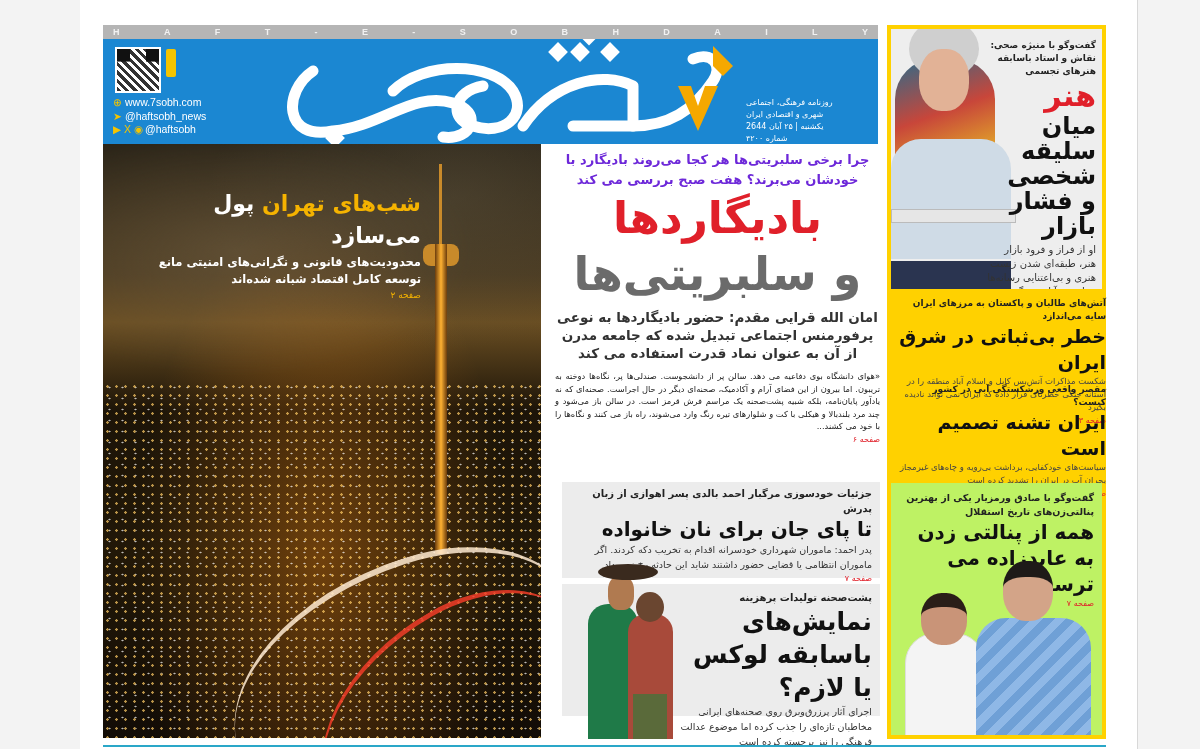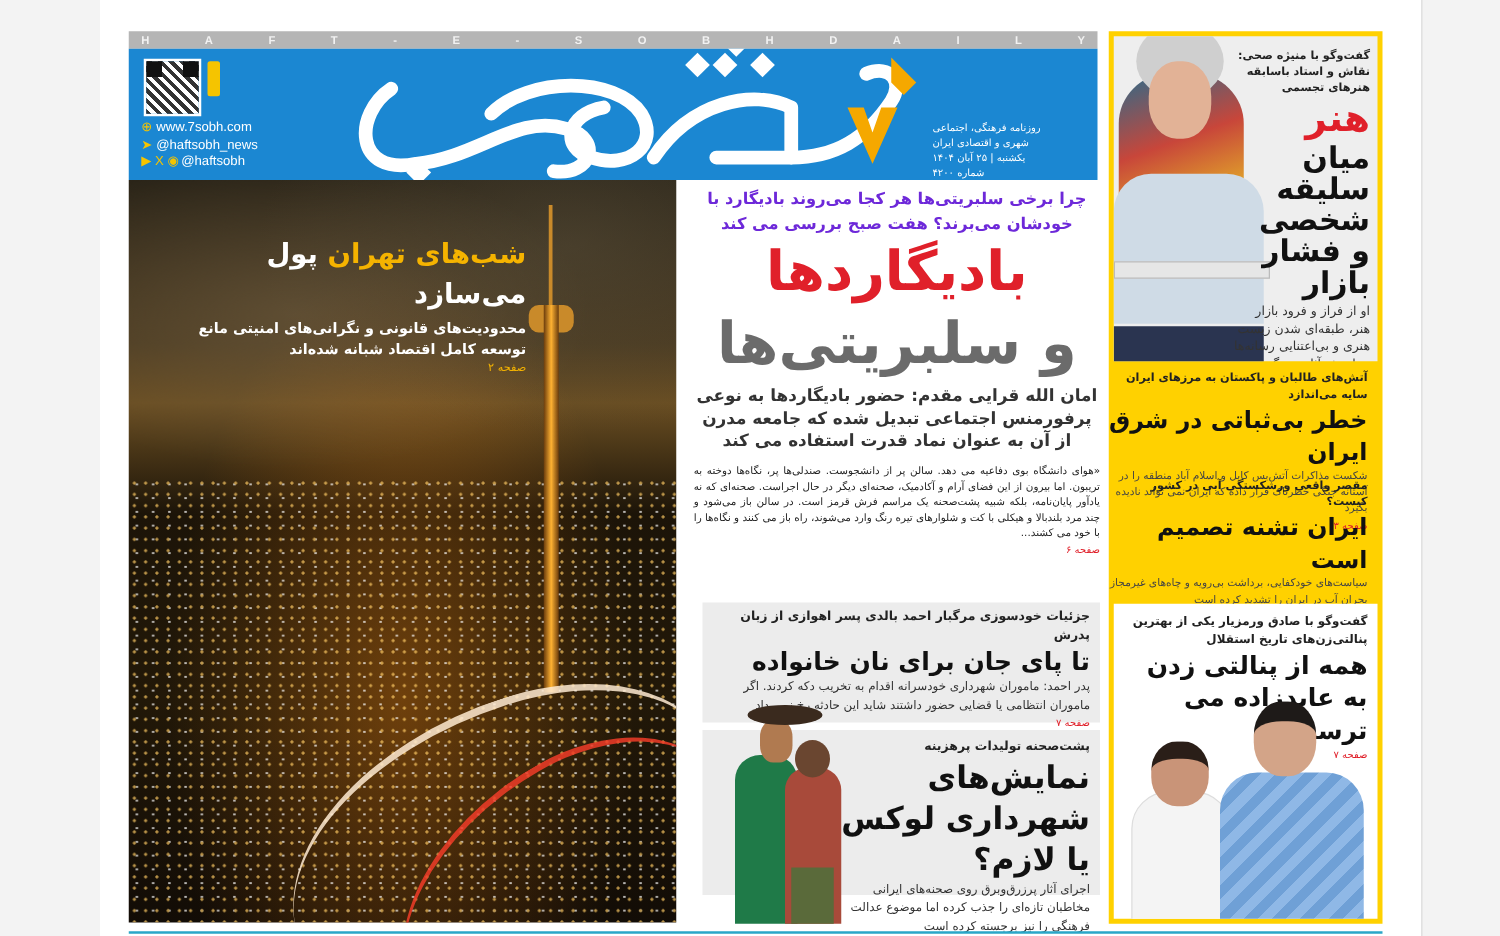--- a/index.html
+++ b/index.html
@@ -77,27 +77,27 @@
   .w-scarf { position: absolute; left: 4px; top: 30px; width: 100px; height: 140px; background: linear-gradient(160deg,#2b6b8a,#c8463a 40%,#e0a02a 70%,#2b2b2b); border-radius: 40px 40px 10px 10px; }
   .w-face { position: absolute; left: 28px; top: 20px; width: 50px; height: 62px; background: #e2b296; border-radius: 45%; }
   .w-body { position: absolute; left: 0; top: 110px; width: 120px; height: 120px; background: #cfdbe6; border-radius: 30px 30px 0 0; }
   .w-chair { position: absolute; left: 0; top: 180px; width: 125px; height: 14px; background: #e6e6e6; border: 1px solid #bbb; }
   .w-pants { position: absolute; left: 0; top: 232px; width: 120px; height: 40px; background: #2a3450; }
   .rb1-text { position: absolute; right: 6px; top: 10px; width: 110px; direction: rtl; text-align: right; }
   .rb1-kicker { font-size: 9px; font-weight: bold; line-height: 13px; color: #222; }
   .rb1-title-red { font-size: 30px; font-weight: bold; color: #e0202a; line-height: 36px; }
   .rb1-title { font-size: 24px; font-weight: bold; color: #111; line-height: 25px; }
   .rb1-body { font-size: 10px; line-height: 14px; color: #333; margin-top: 4px; }
-  .rsec { position: absolute; left: 0; width: 207px; direction: rtl; text-align: right; }
+  .rsec { position: absolute; left: 12px; width: 207px; direction: rtl; text-align: right; }
   .rsec1 { top: 272px; }
   .rsec2 { top: 358px; }
   .rs-kicker { font-size: 9px; font-weight: bold; color: #222; line-height: 13px; }
   .rs-title { font-size: 19px; font-weight: bold; color: #111; line-height: 26px; }
   .rs-body { font-size: 8.5px; color: #444; line-height: 13px; }
-  .rbox3 { position: absolute; left: 4px; top: 458px; width: 211px; height: 252px; background: #ffffff; overflow: hidden; }
+  .rbox3 { position: absolute; left: 4px; top: 458px; width: 211px; height: 252px; background: #bef264; overflow: hidden; }
   .rb3-text { position: absolute; right: 8px; top: 8px; width: 195px; direction: rtl; text-align: right; }
   .rb3-kicker { font-size: 9.5px; font-weight: bold; line-height: 14px; color: #222; }
   .rb3-title { font-size: 20px; font-weight: bold; line-height: 26px; color: #111; }
   .p1 { position: absolute; left: 14px; top: 150px; width: 80px; height: 110px; background: #f4f4f4; border-radius: 30px 30px 0 0; border: 1px solid #ddd; }
   .p1-head { position: absolute; left: 30px; top: 110px; width: 46px; height: 52px; background: #c99478; border-radius: 45%; border-top: 14px solid #2a1e18; }
   .p2 { position: absolute; left: 85px; top: 135px; width: 115px; height: 130px; background: repeating-linear-gradient(135deg,#6fa0d6 0 8px,#8fb8e6 8px 16px); border-radius: 30px 30px 0 0; }
   .p2-head { position: absolute; left: 112px; top: 78px; width: 50px; height: 60px; background: #d3a488; border-radius: 45%; border-top: 16px solid #1e1a18; }
   .bottom-line { position: absolute; left: 103px; top: 745px; width: 1003px; height: 2px; background: #2aa7c8; }
 </style>
 </head>
@@ -149,21 +149,21 @@
       <rect x="330" y="14" width="14" height="14" transform="rotate(45 337 21)"></rect>
       <rect x="310" y="0" width="12" height="12" transform="rotate(45 316 6)"></rect>
     </g>
     <path d="M405 55 L 425 100 L 445 55 L 432 55 L 425 75 L 418 55 Z" fill="#f5a800"></path>
     <path d="M440 15 L 460 35 L 450 45 L 440 35 Z" fill="#f5a800"></path>
   </svg>
 
   <div class="masthead-info">
     <div>روزنامه فرهنگی، اجتماعی</div>
     <div>شهری و اقتصادی ایران</div>
-    <div>یکشنبه | ۲۵ آبان ۱۴۰۴</div>
+    <div>یکشنبه | ۲۵ آبان 2644</div>
     <div>شماره ۴۲۰۰</div>
     <div class="y">۸ صفحه</div>
     <div class="y">قیمت ۱۰ هزار تومان</div>
   </div>
 </div>
 
 <div class="left-photo">
   <div class="clouds"></div>
   <div class="lights"></div>
   <div class="tower-needle"></div>
@@ -198,21 +198,21 @@
   <div class="figure-actor">
     <div class="coat"></div>
     <div class="face"></div>
     <div class="hat"></div>
     <div class="child"></div>
     <div class="child-head"></div>
     <div class="child-legs"></div>
   </div>
   <div class="bx-text">
     <div class="bx-kicker">پشت‌صحنه تولیدات پرهزینه</div>
-    <div class="bx-title-big">نمایش‌های شهرداری لوکس یا لازم؟</div>
+    <div class="bx-title-big">نمایش‌های باسابقه لوکس یا لازم؟</div>
     <div class="bx-body">اجرای آثار پرزرق‌وبرق روی صحنه‌های ایرانی مخاطبان تازه‌ای را جذب کرده اما موضوع عدالت فرهنگی را نیز برجسته کرده است</div>
 
   </div>
 </div>
 
 <div class="rcol">
   <div class="rbox1">
     <div class="woman">
       <div class="w-scarf"></div>
       <div class="w-hair"></div>

